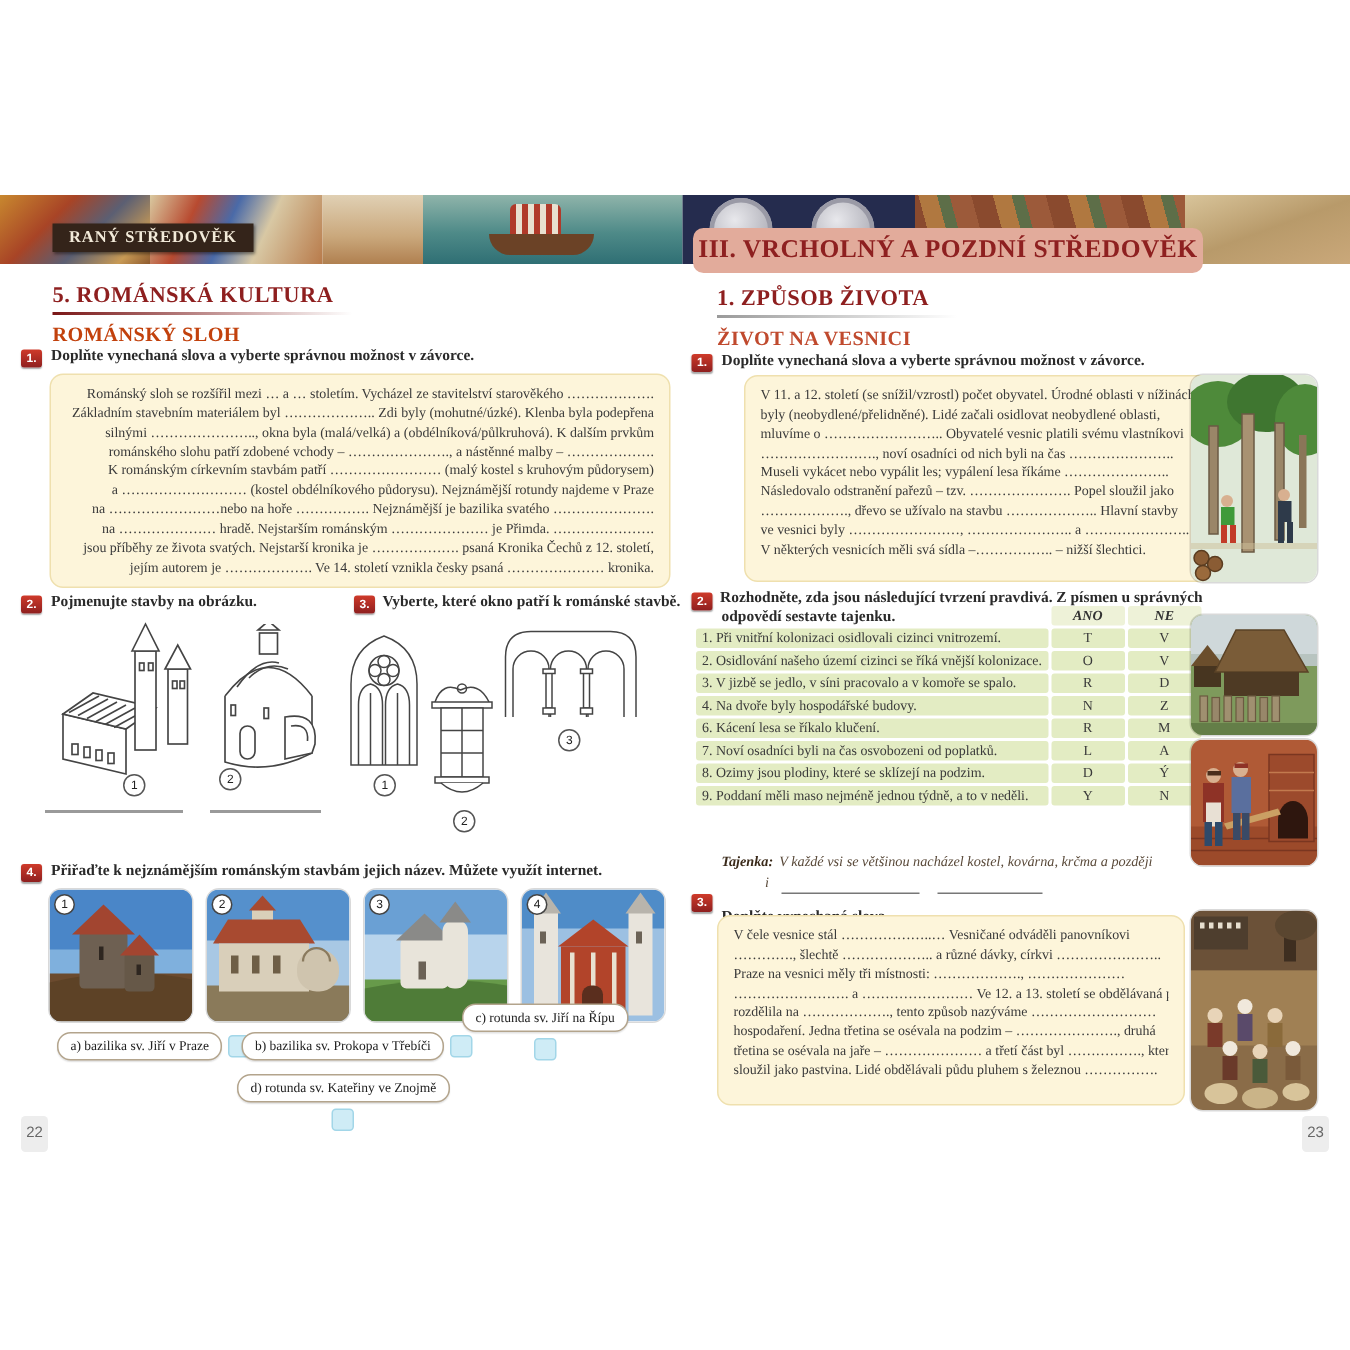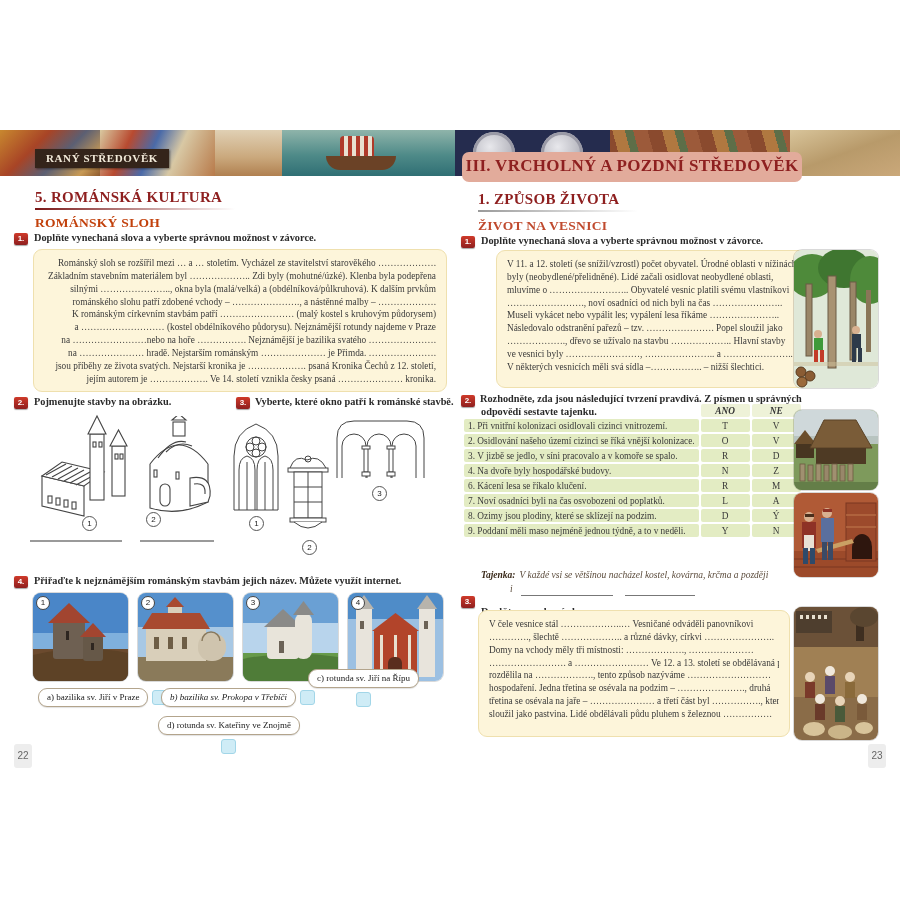--- a/index.html
+++ b/index.html
@@ -282,21 +282,21 @@
       <rect x="40" y="64" width="14" height="24" rx="6" fill="#5a2e1e"></rect>
       <rect x="12" y="28" width="4" height="8" fill="#6b6256"></rect>
       <rect x="76" y="28" width="4" height="8" fill="#6b6256"></rect>
     </svg>
   </div>
 
   <div class="pillwrap" style="left:38px;top:688px;">
     <div class="pill">a) bazilika sv. Jiří v Praze</div>
     <div class="chk"></div>
   </div>
-  <div class="pillwrap" style="left:161px;top:688px;font-style:italic;">
+  <div class="pillwrap" style="left:161px;top:688px;">
     <div class="pill">b) bazilika sv. Prokopa v Třebíči</div>
     <div class="chk"></div>
   </div>
   <div class="pillwrap" style="left:308px;top:669px;flex-direction:column;">
     <div class="pill">c) rotunda sv. Jiří na Řípu</div>
     <div class="chk"></div>
   </div>
   <div class="pillwrap" style="left:158px;top:716px;flex-direction:column;">
     <div class="pill">d) rotunda sv. Kateřiny ve Znojmě</div>
     <div class="chk"></div>
@@ -454,21 +454,21 @@
     <span class="taj-text">i</span>
     <span class="taj-blank" style="width:92px;margin-left:4px;"></span>
     <span class="taj-blank" style="width:70px;margin-left:8px;"></span>
   </div>
 
   <div class="badge" style="left:461px;top:596px;">3.</div>
   <div class="instr" style="left:481px;top:606px;">Doplňte vynechaná slova.</div>
   <div class="cream" style="left:478px;top:610px;width:312px;height:127px;">
     <div class="bline">V čele vesnice stál ………………..… Vesničané odváděli panovníkovi</div>
     <div class="bline">…………., šlechtě ……………….. a různé dávky, církvi …………………..</div>
-    <div class="bline">Domy na vchody měly tři místnosti: ………………., …………………</div>
+    <div class="bline">Praze na vesnici měly tři místnosti: ………………., …………………</div>
     <div class="bline">……………………. a …………………… Ve 12. a 13. století se obdělávaná půda</div>
     <div class="bline">rozdělila na ………………., tento způsob nazýváme ………………………</div>
     <div class="bline">hospodaření. Jedna třetina se osévala na podzim – …………………., druhá</div>
     <div class="bline">třetina se osévala na jaře – ………………… a třetí část byl ……………., který</div>
     <div class="bline">sloužil jako pastvina. Lidé obdělávali půdu pluhem s železnou …………….</div>
   </div>
 
   <div class="rimg" style="left:794px;top:607px;width:84px;height:133px;">
     <svg width="84" height="133" viewBox="0 0 84 133">
       <rect width="84" height="133" fill="#8a6c48"></rect>

